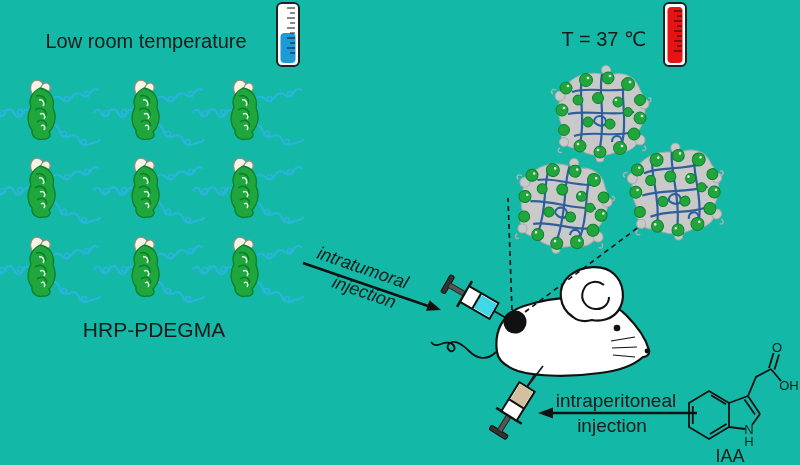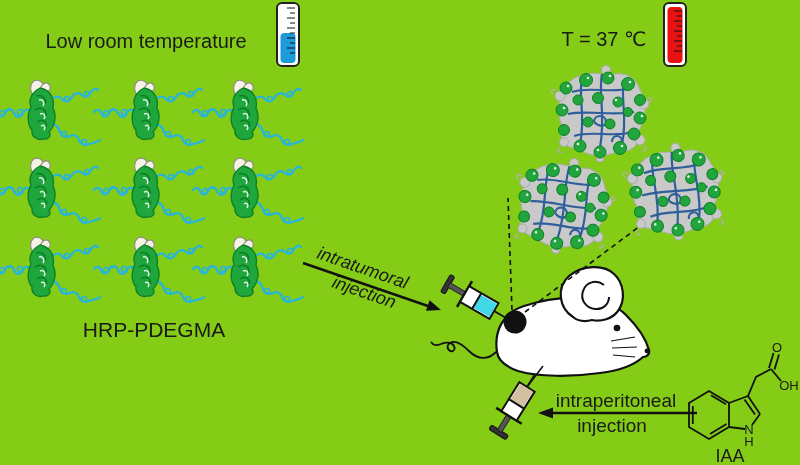--- a/index.html
+++ b/index.html
@@ -1,16 +1,16 @@
 <!DOCTYPE html>
 <html><head>
 <meta charset="utf-8">
 <style>
   html,body{margin:0;padding:0;background:#ffffff;}
-  .stage{position:relative;width:800px;height:465px;background:#84cc16;overflow:hidden;}
+  .stage{position:relative;width:800px;height:465px;background:#14b8a6;overflow:hidden;}
   svg{display:block;}
   text{font-family:"Liberation Sans","DejaVu Sans",sans-serif;fill:#1a1a1a;}
   .lbl{font-size:20px;}
   .lbl-big{font-size:21px;}
   .arrow-italic{font-size:18px;font-style:italic;}
   .arrow-plain{font-size:19px;}
   .atom{font-size:13px;}
   .iaa-lbl{font-size:18px;}
 </style>
 </head>

